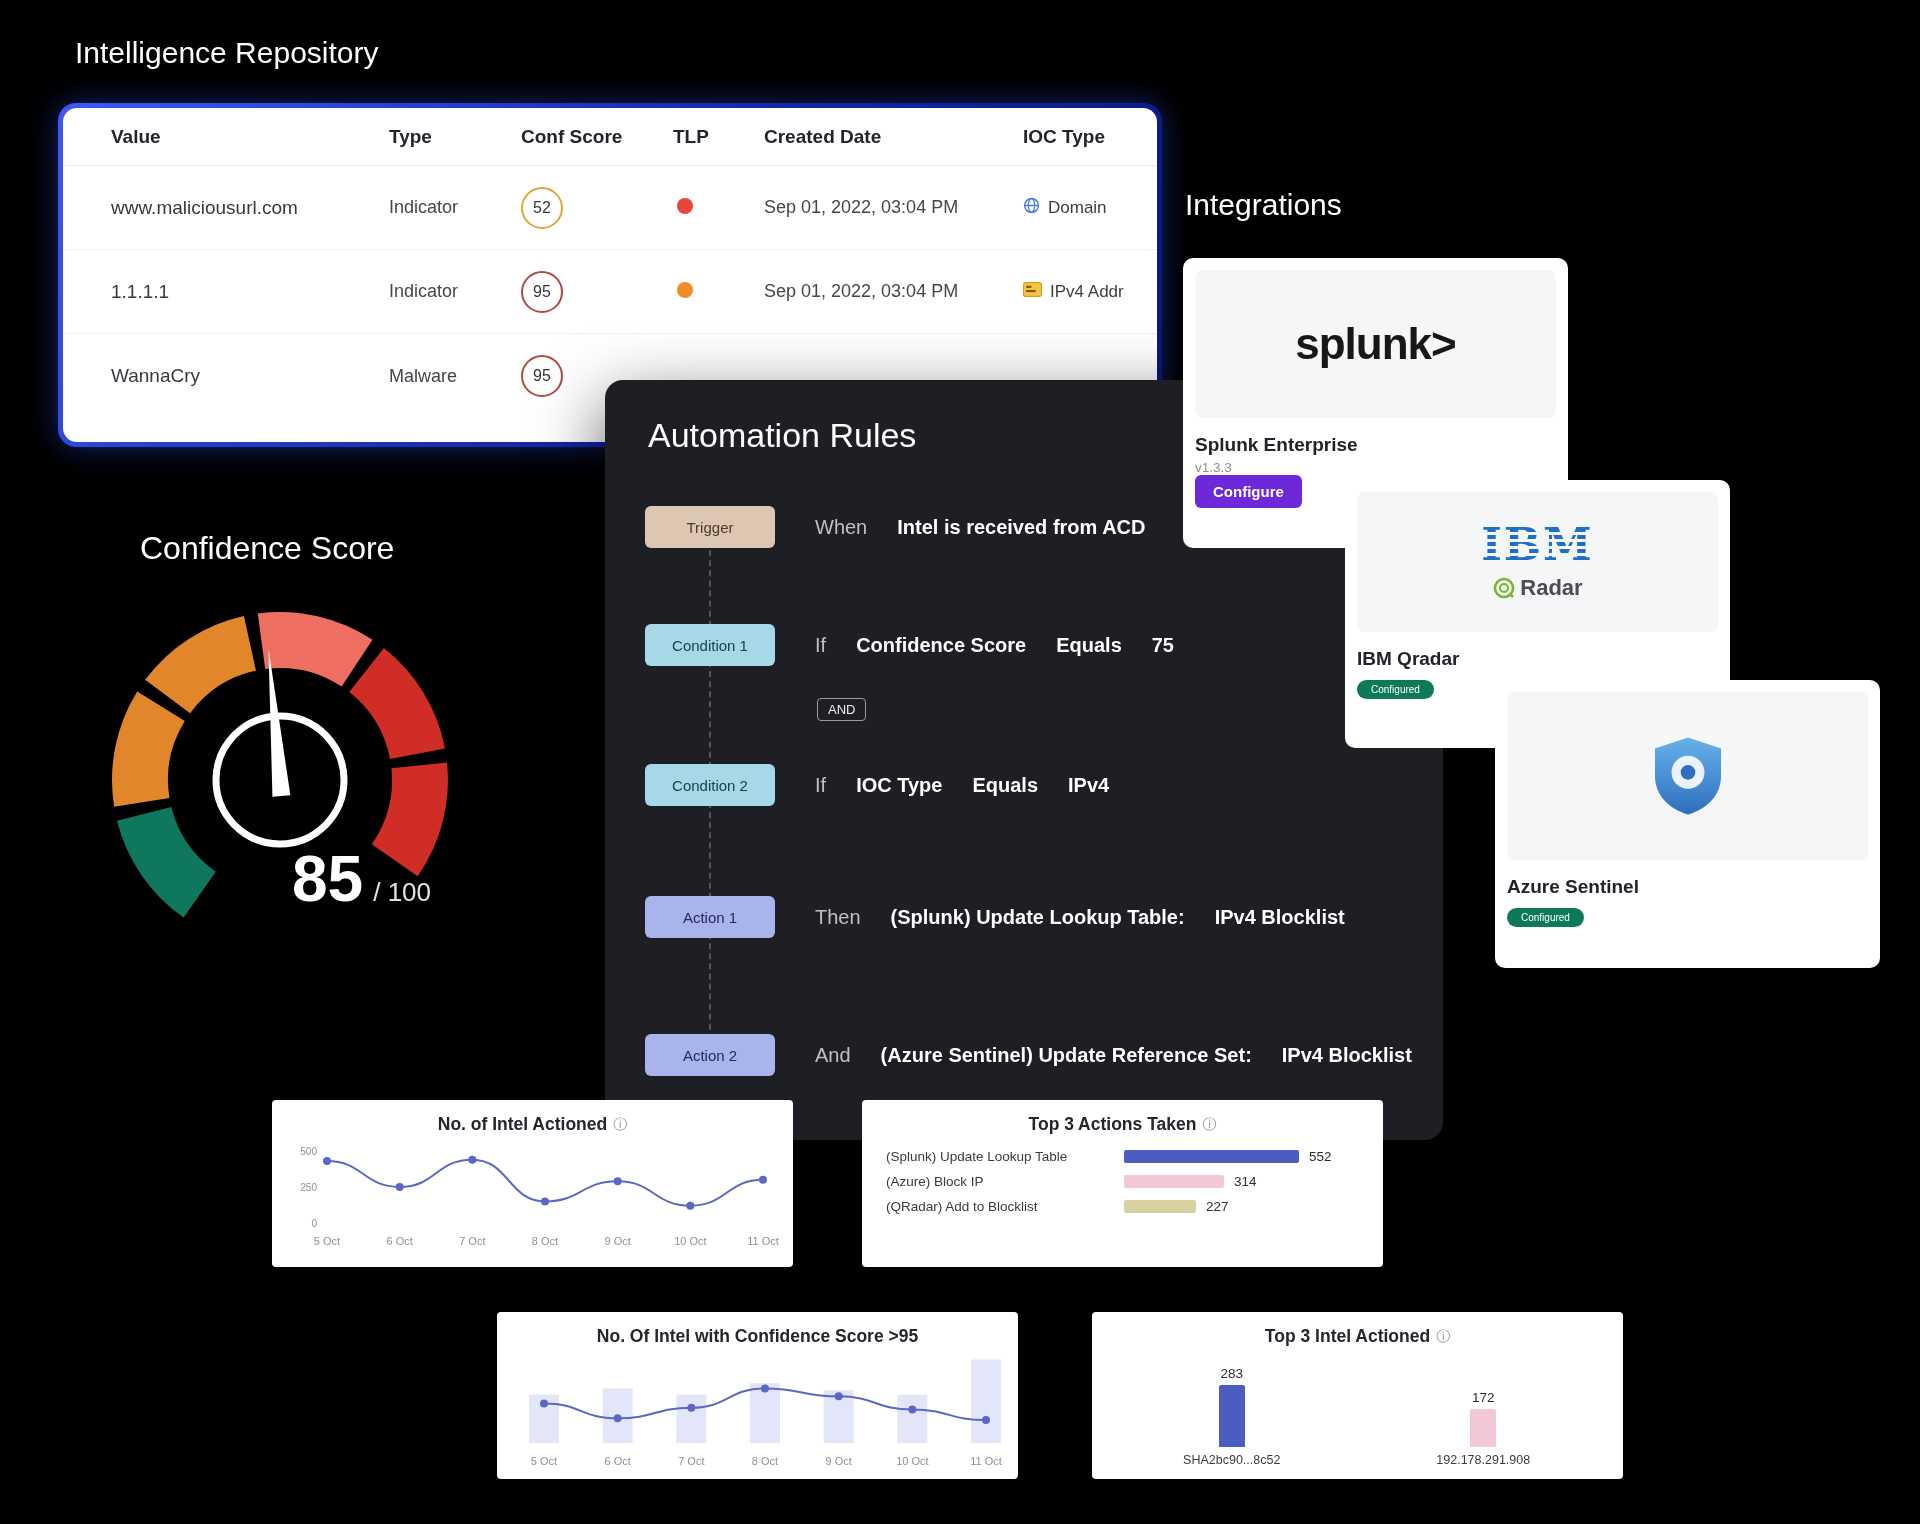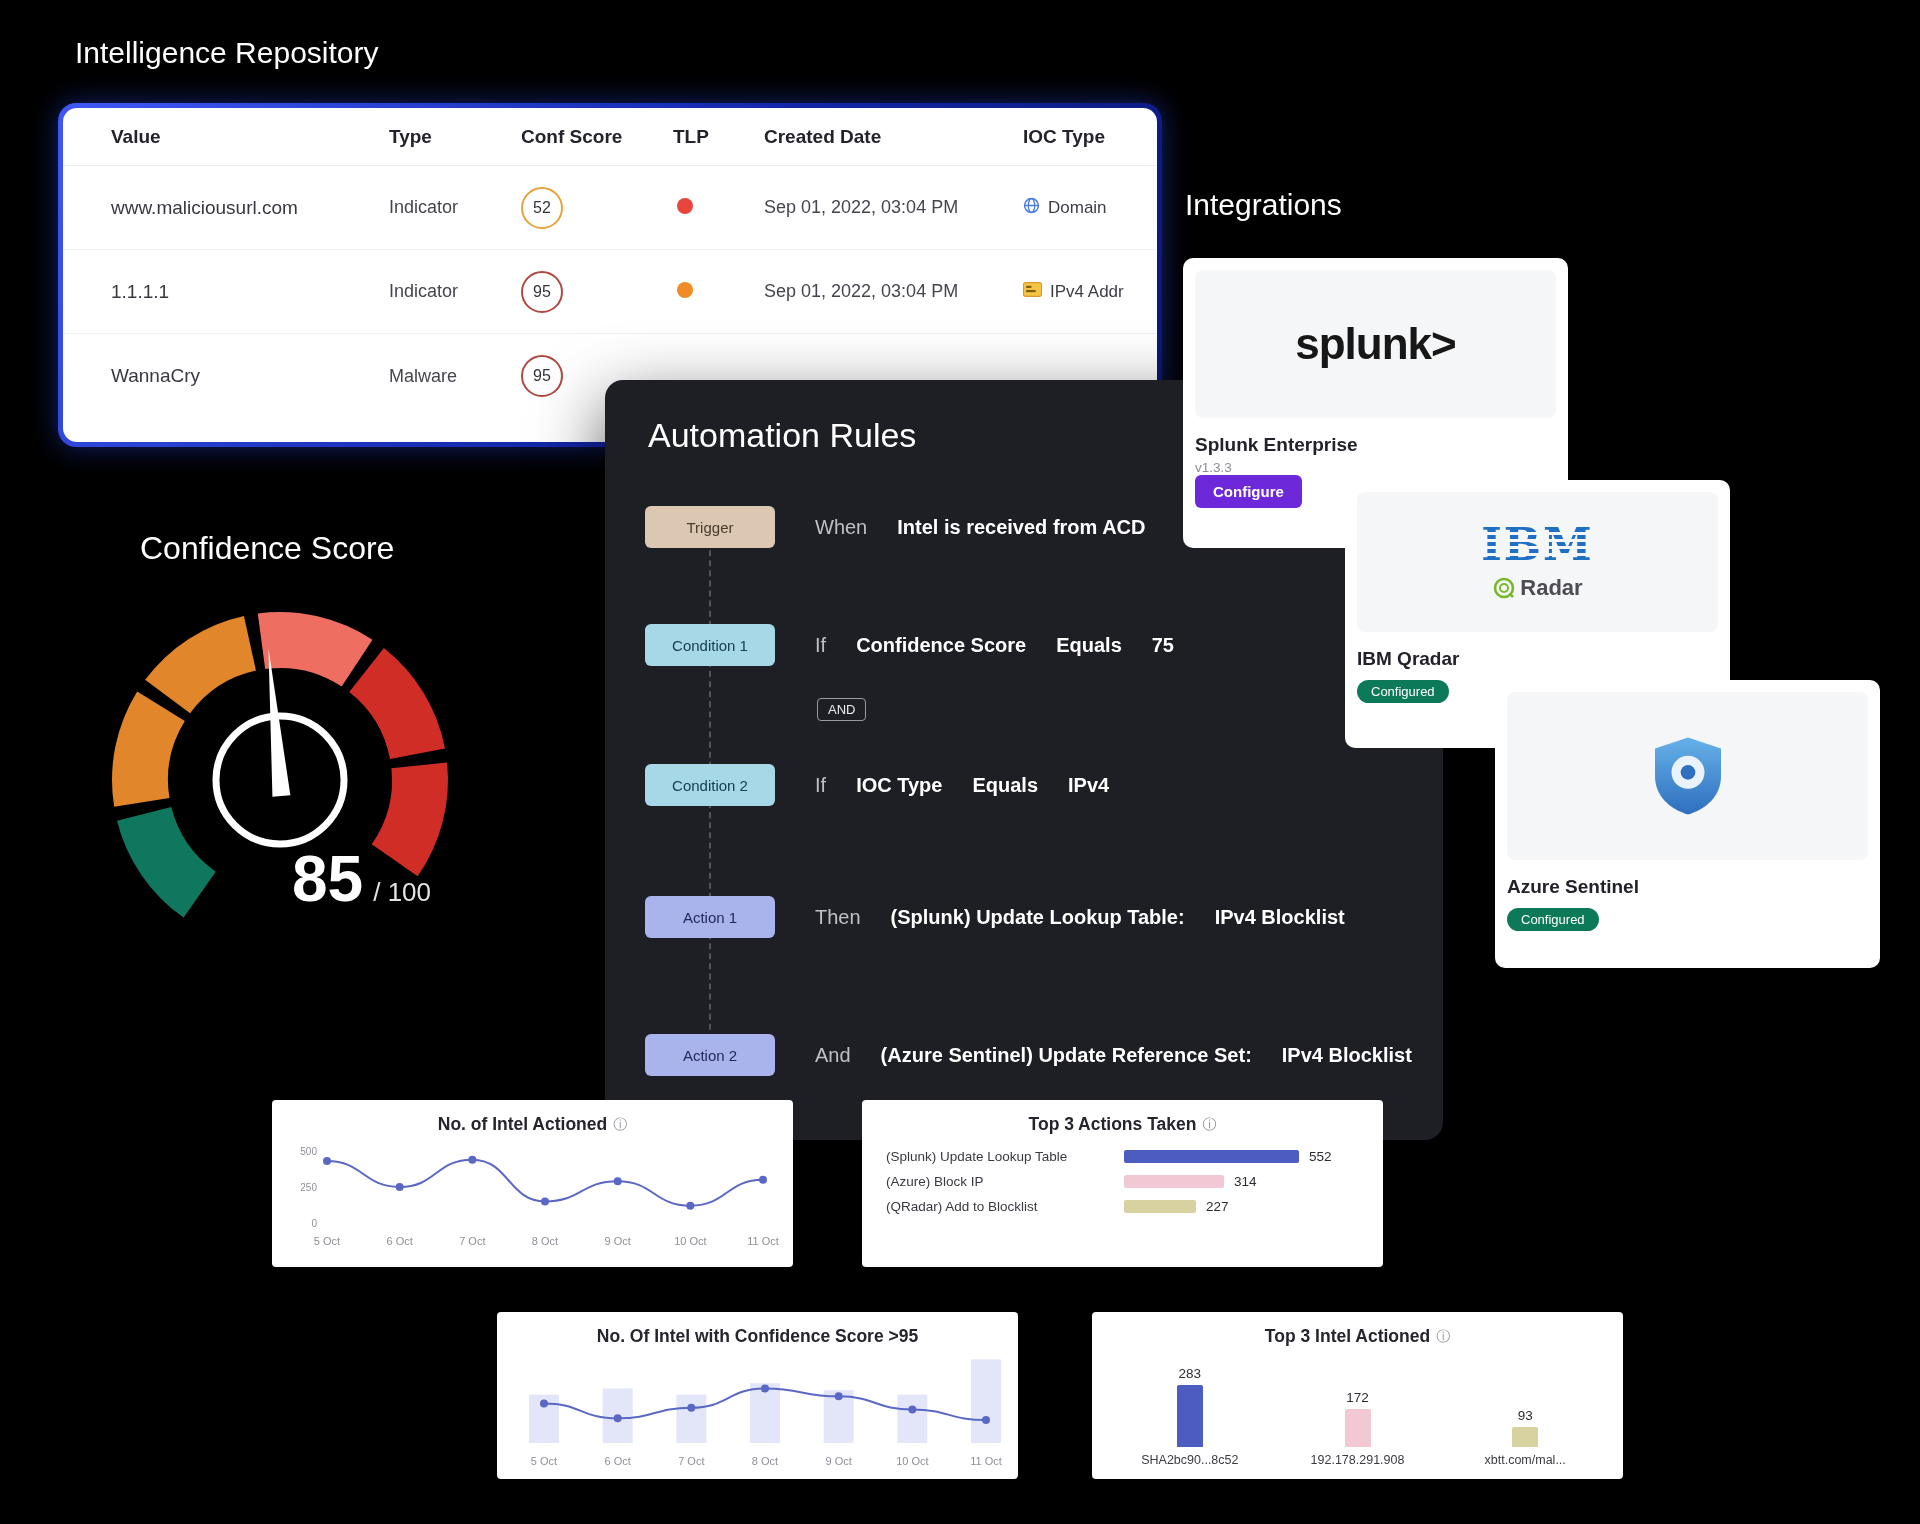--- a/index.html
+++ b/index.html
@@ -96,21 +96,21 @@
   .radar-text { font-size:22px; font-weight:600; color:#4c4c52; }
   .int-name { margin-top:16px; font-size:19px; font-weight:600; color:#22222a; }
   .int-ver { margin-top:4px; font-size:13.5px; color:#8d8d95; }
   .btn-configure {
     background:#6d28d9; color:#fff; font-size:15px; font-weight:600;
     border:none; border-radius:6px; padding:8px 18px; cursor:pointer;
     font-family:"Liberation Sans",sans-serif;
   }
   .badge-configured {
     display:inline-block; margin-top:10px; background:#0c7a58; color:#fff;
-    font-size:13px; padding:4px 14px; border-radius:12px;
+    font-size:10px; padding:4px 14px; border-radius:12px;
   }
 
   
   .chart-card { background:#fff; border-radius:4px; padding:14px 14px 6px; z-index:6; color:#25252d; }
   #card-a { left:272px; top:1100px; width:521px; height:167px; }
   #card-b { left:862px; top:1100px; width:521px; height:167px; }
   #card-c { left:497px; top:1312px; width:521px; height:167px; }
   #card-d { left:1092px; top:1312px; width:531px; height:167px; }
   .chart-title {
     display:flex; justify-content:center; align-items:center; gap:6px;
@@ -411,19 +411,14 @@
     <div class="vbar-group">
       <div class="vbar-val">283</div>
       <div class="vbar" style="height: 62px; background: rgb(77, 92, 192);"></div>
       <div class="vbar-label">SHA2bc90...8c52</div>
     </div>
     <div class="vbar-group">
       <div class="vbar-val">172</div>
       <div class="vbar" style="height: 38px; background: rgb(242, 200, 212);"></div>
       <div class="vbar-label">192.178.291.908</div>
     </div>
-    <div class="vbar-group">
-      <div class="vbar-val">93</div>
-      <div class="vbar" style="height: 20px; background: rgb(216, 210, 160);"></div>
-      <div class="vbar-label">xbtt.com/mal...</div>
-    </div>
   </div>
 </div>
 
 </body></html>

